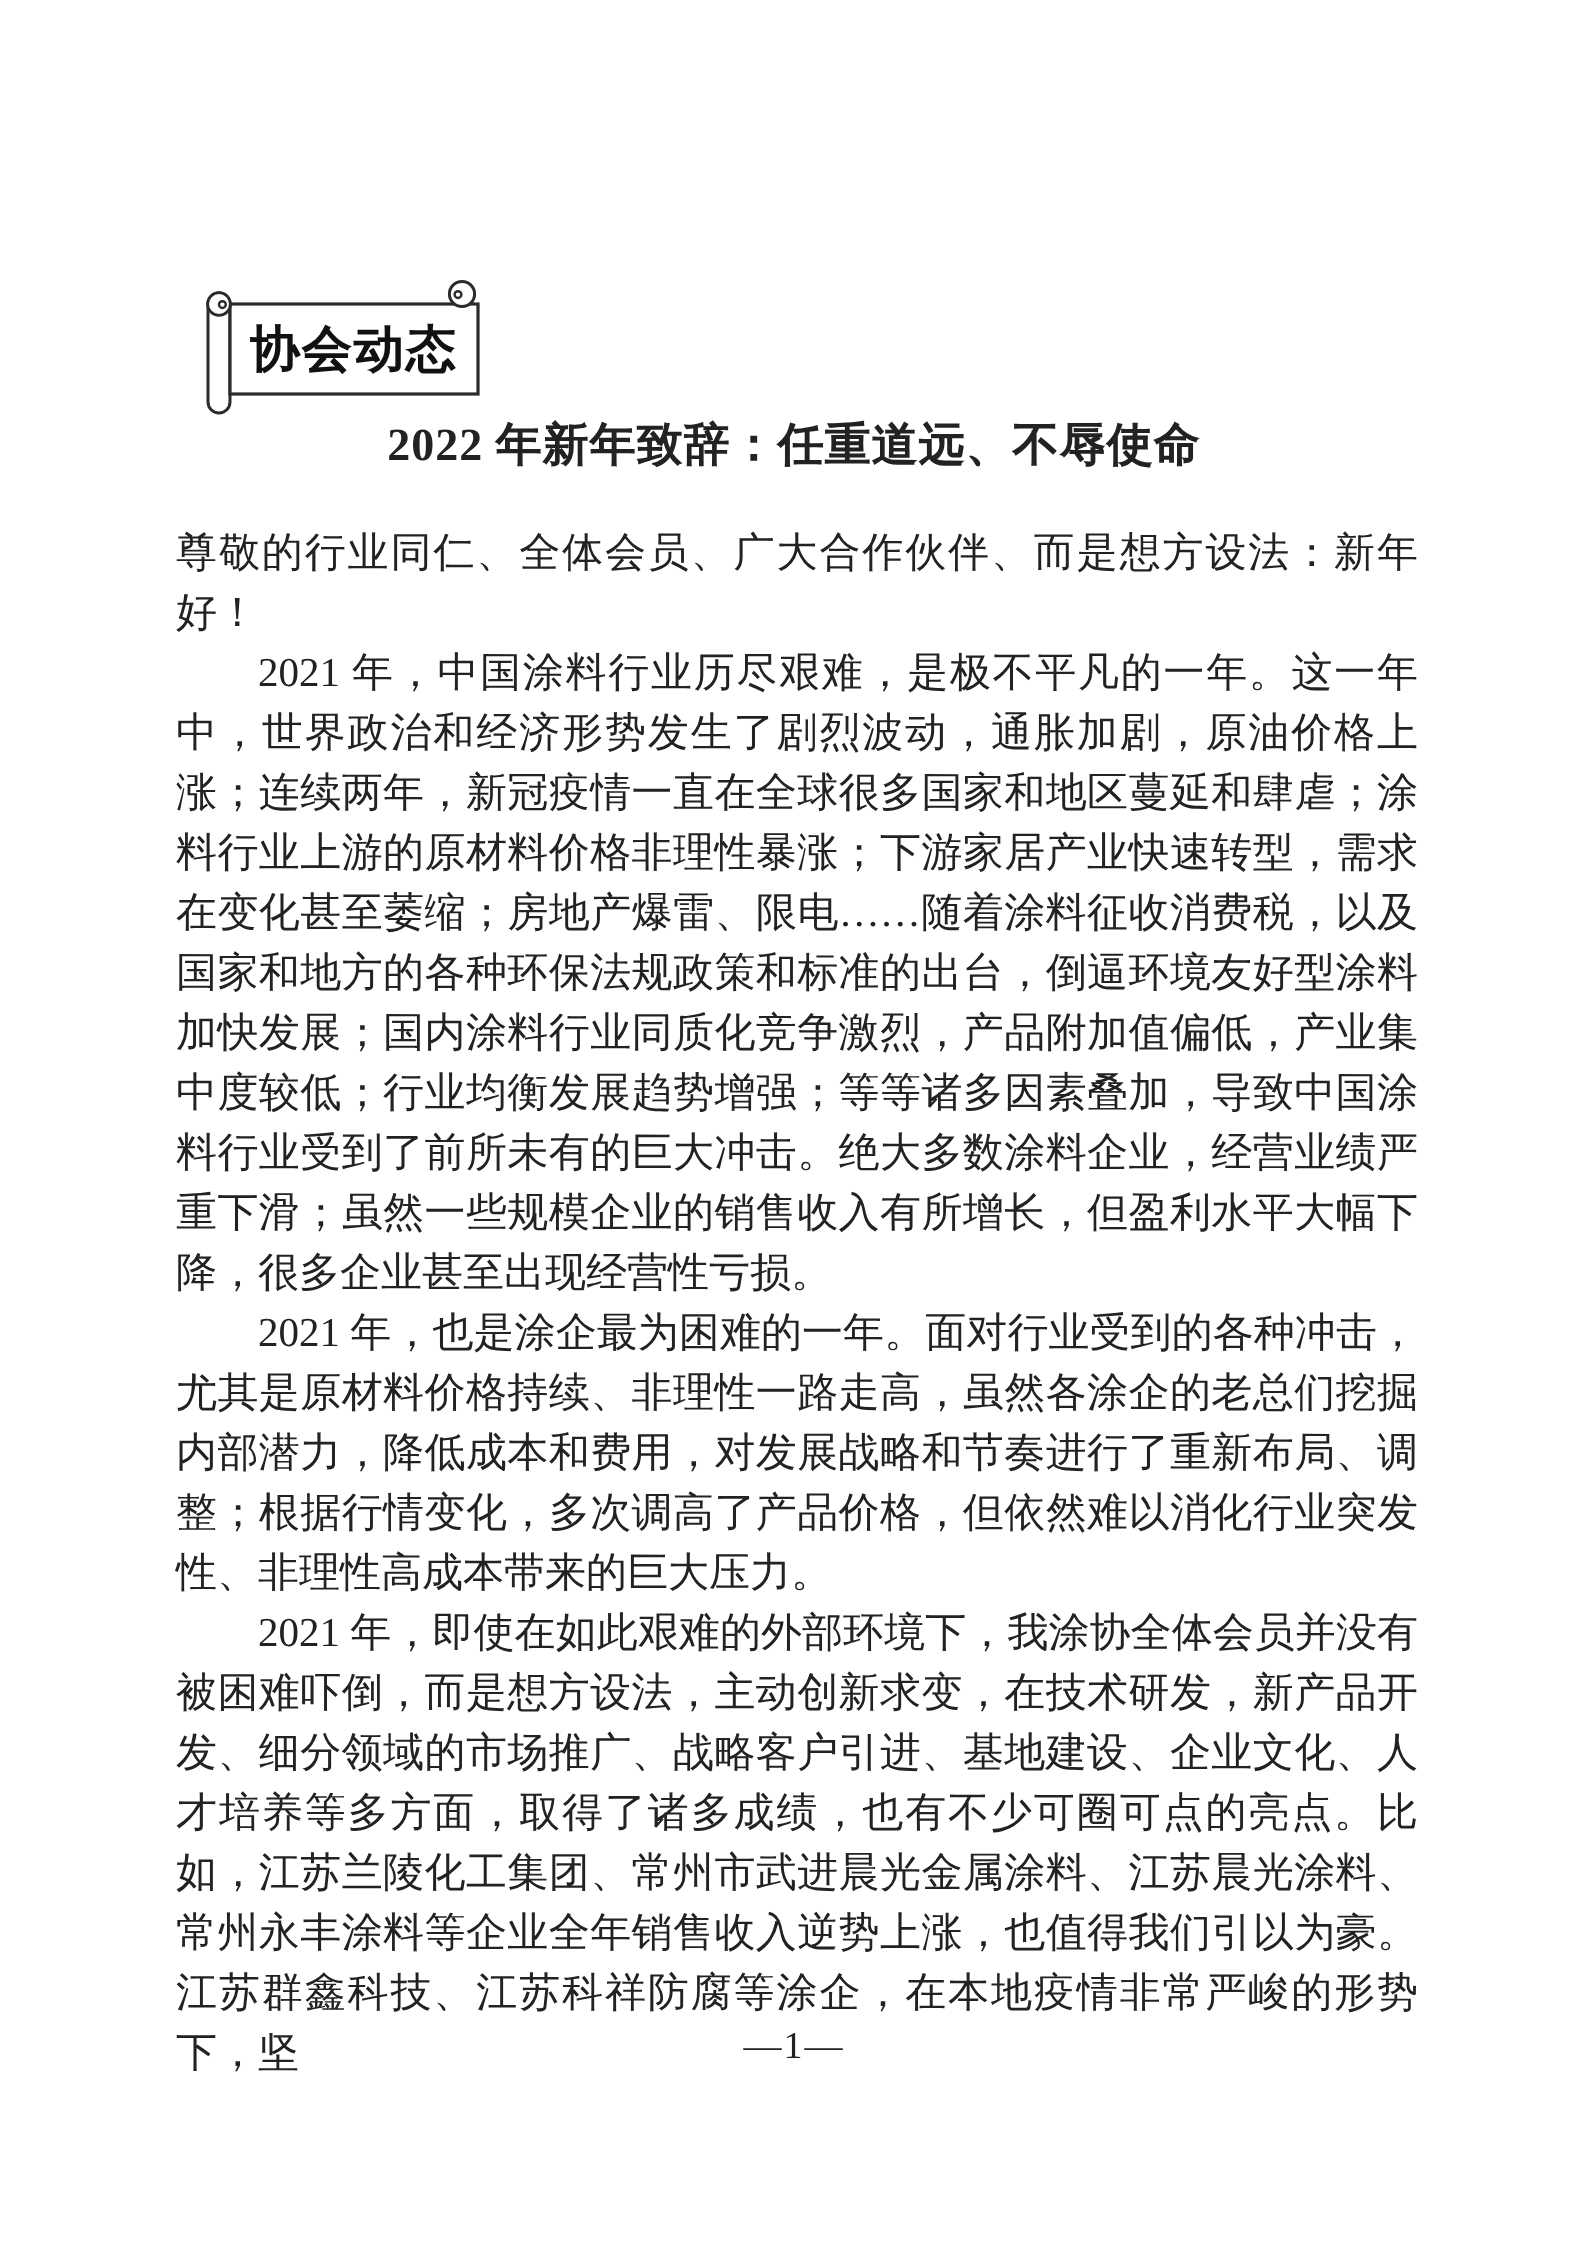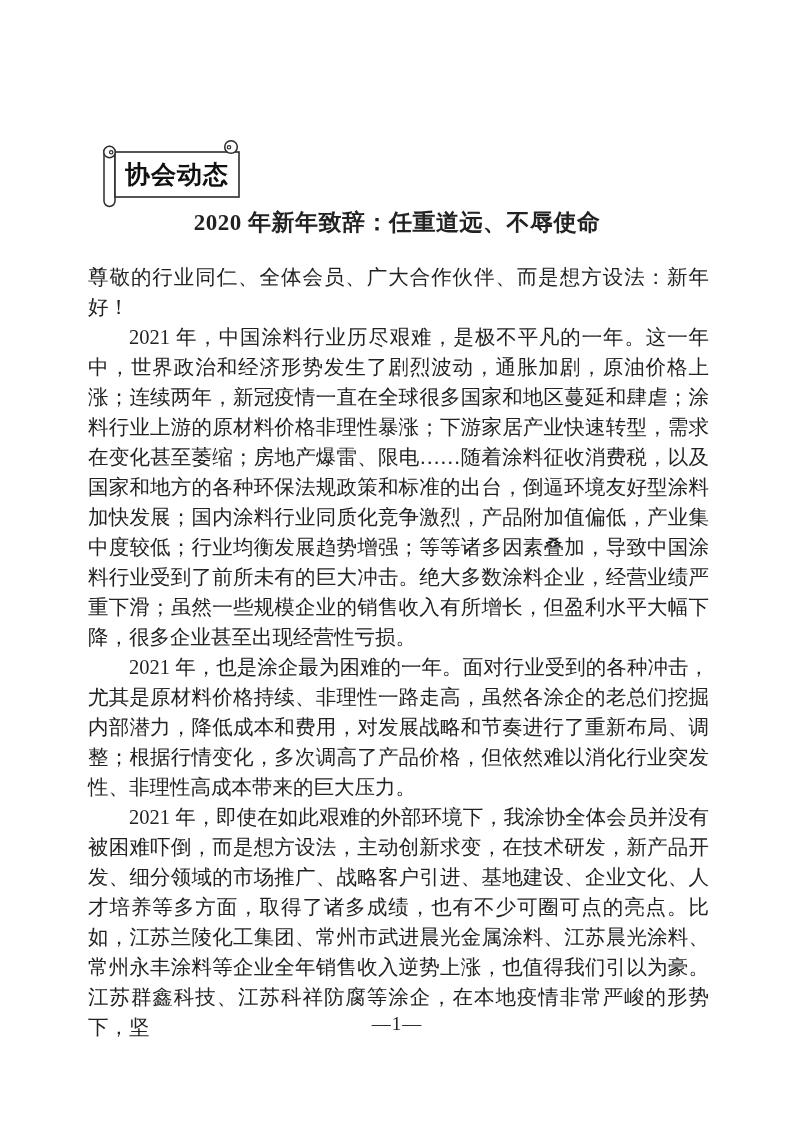--- a/index.html
+++ b/index.html
@@ -97,21 +97,21 @@
 
       <circle cx="8.5" cy="14" r="5.7" fill="#ffffff" stroke="#2b2b2b" stroke-width="1.4"></circle>
       <circle cx="10.2" cy="14.3" r="1.7" fill="none" stroke="#2b2b2b" stroke-width="1.2"></circle>
 
       <circle cx="130" cy="9" r="6.3" fill="#ffffff" stroke="#2b2b2b" stroke-width="1.5"></circle>
       <circle cx="128" cy="9.3" r="1.7" fill="none" stroke="#2b2b2b" stroke-width="1.2"></circle>
     </svg>
     <div class="banner-label">协会动态</div>
   </div>
 
-  <div class="doc-title">2020 年新年致辞：任重道远、不辱使命</div>
+  <div class="doc-title">2022 年新年致辞：任重道远、不辱使命</div>
 
   <div class="body-text">
     <p class="para no-indent">尊敬的行业同仁、全体会员、广大合作伙伴、而是想方设法：新年好！</p>
     <p class="para">2021 年，中国涂料行业历尽艰难，是极不平凡的一年。这一年中，世界政治和经济形势发生了剧烈波动，通胀加剧，原油价格上涨；连续两年，新冠疫情一直在全球很多国家和地区蔓延和肆虐；涂料行业上游的原材料价格非理性暴涨；下游家居产业快速转型，需求在变化甚至萎缩；房地产爆雷、限电……随着涂料征收消费税，以及国家和地方的各种环保法规政策和标准的出台，倒逼环境友好型涂料加快发展；国内涂料行业同质化竞争激烈，产品附加值偏低，产业集中度较低；行业均衡发展趋势增强；等等诸多因素叠加，导致中国涂料行业受到了前所未有的巨大冲击。绝大多数涂料企业，经营业绩严重下滑；虽然一些规模企业的销售收入有所增长，但盈利水平大幅下降，很多企业甚至出现经营性亏损。</p>
     <p class="para">2021 年，也是涂企最为困难的一年。面对行业受到的各种冲击，尤其是原材料价格持续、非理性一路走高，虽然各涂企的老总们挖掘内部潜力，降低成本和费用，对发展战略和节奏进行了重新布局、调整；根据行情变化，多次调高了产品价格，但依然难以消化行业突发性、非理性高成本带来的巨大压力。</p>
     <p class="para">2021 年，即使在如此艰难的外部环境下，我涂协全体会员并没有被困难吓倒，而是想方设法，主动创新求变，在技术研发，新产品开发、细分领域的市场推广、战略客户引进、基地建设、企业文化、人才培养等多方面，取得了诸多成绩，也有不少可圈可点的亮点。比如，江苏兰陵化工集团、常州市武进晨光金属涂料、江苏晨光涂料、常州永丰涂料等企业全年销售收入逆势上涨，也值得我们引以为豪。江苏群鑫科技、江苏科祥防腐等涂企，在本地疫情非常严峻的形势下，坚</p>
   </div>
 
   <div class="page-number">—1—</div>
 

